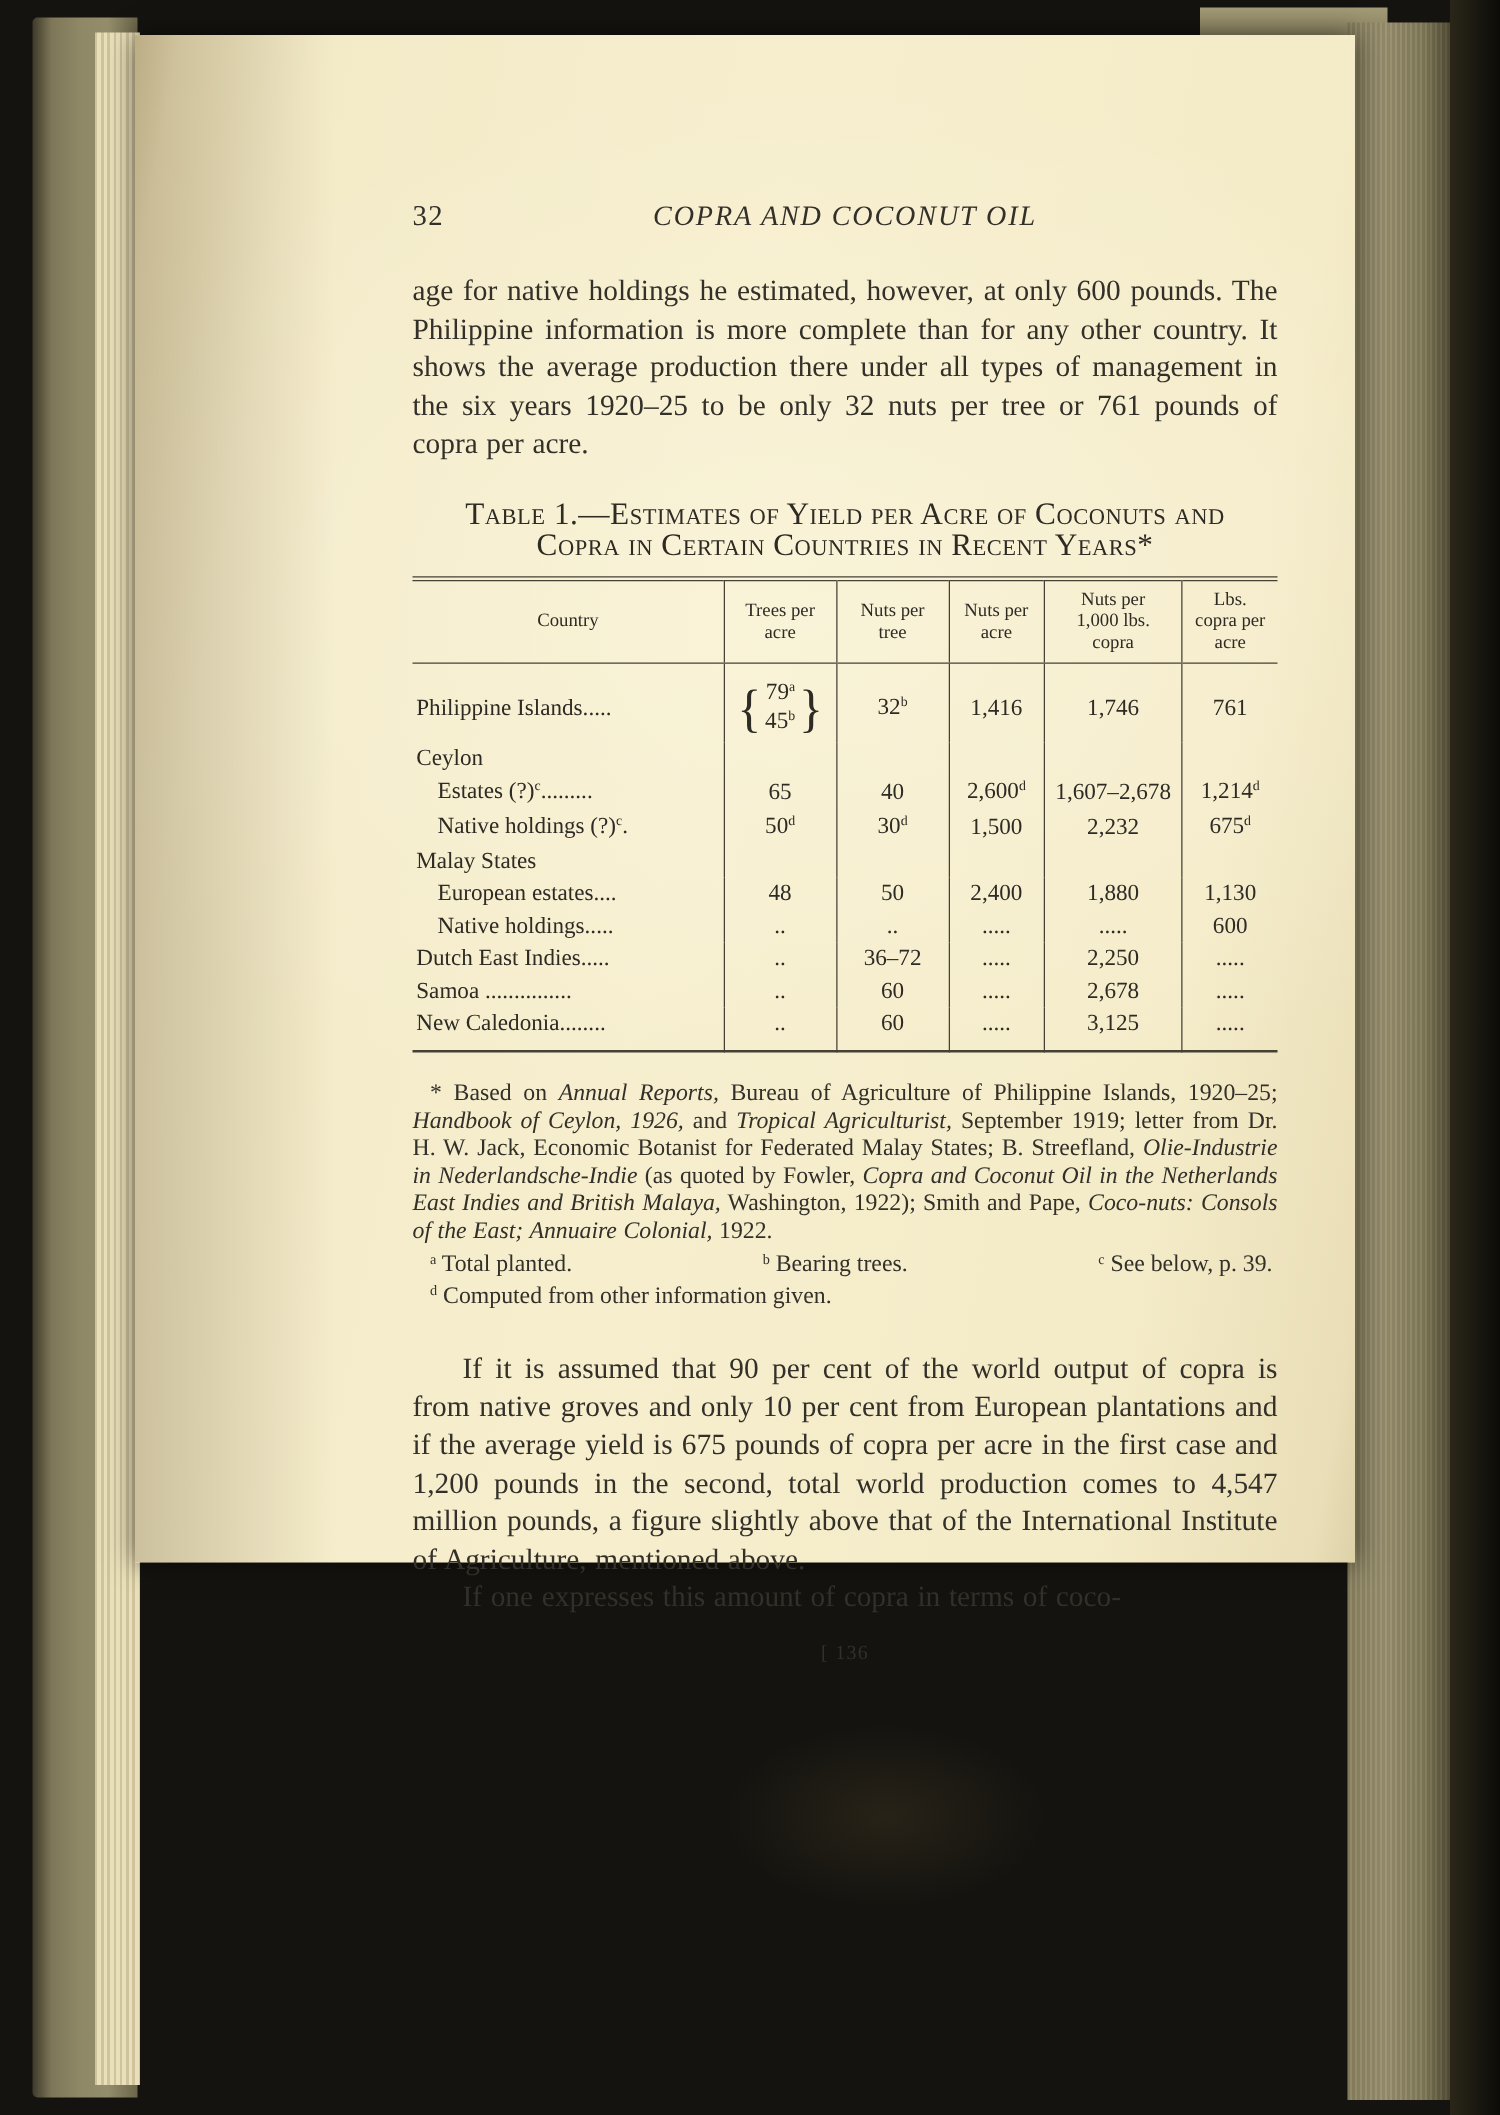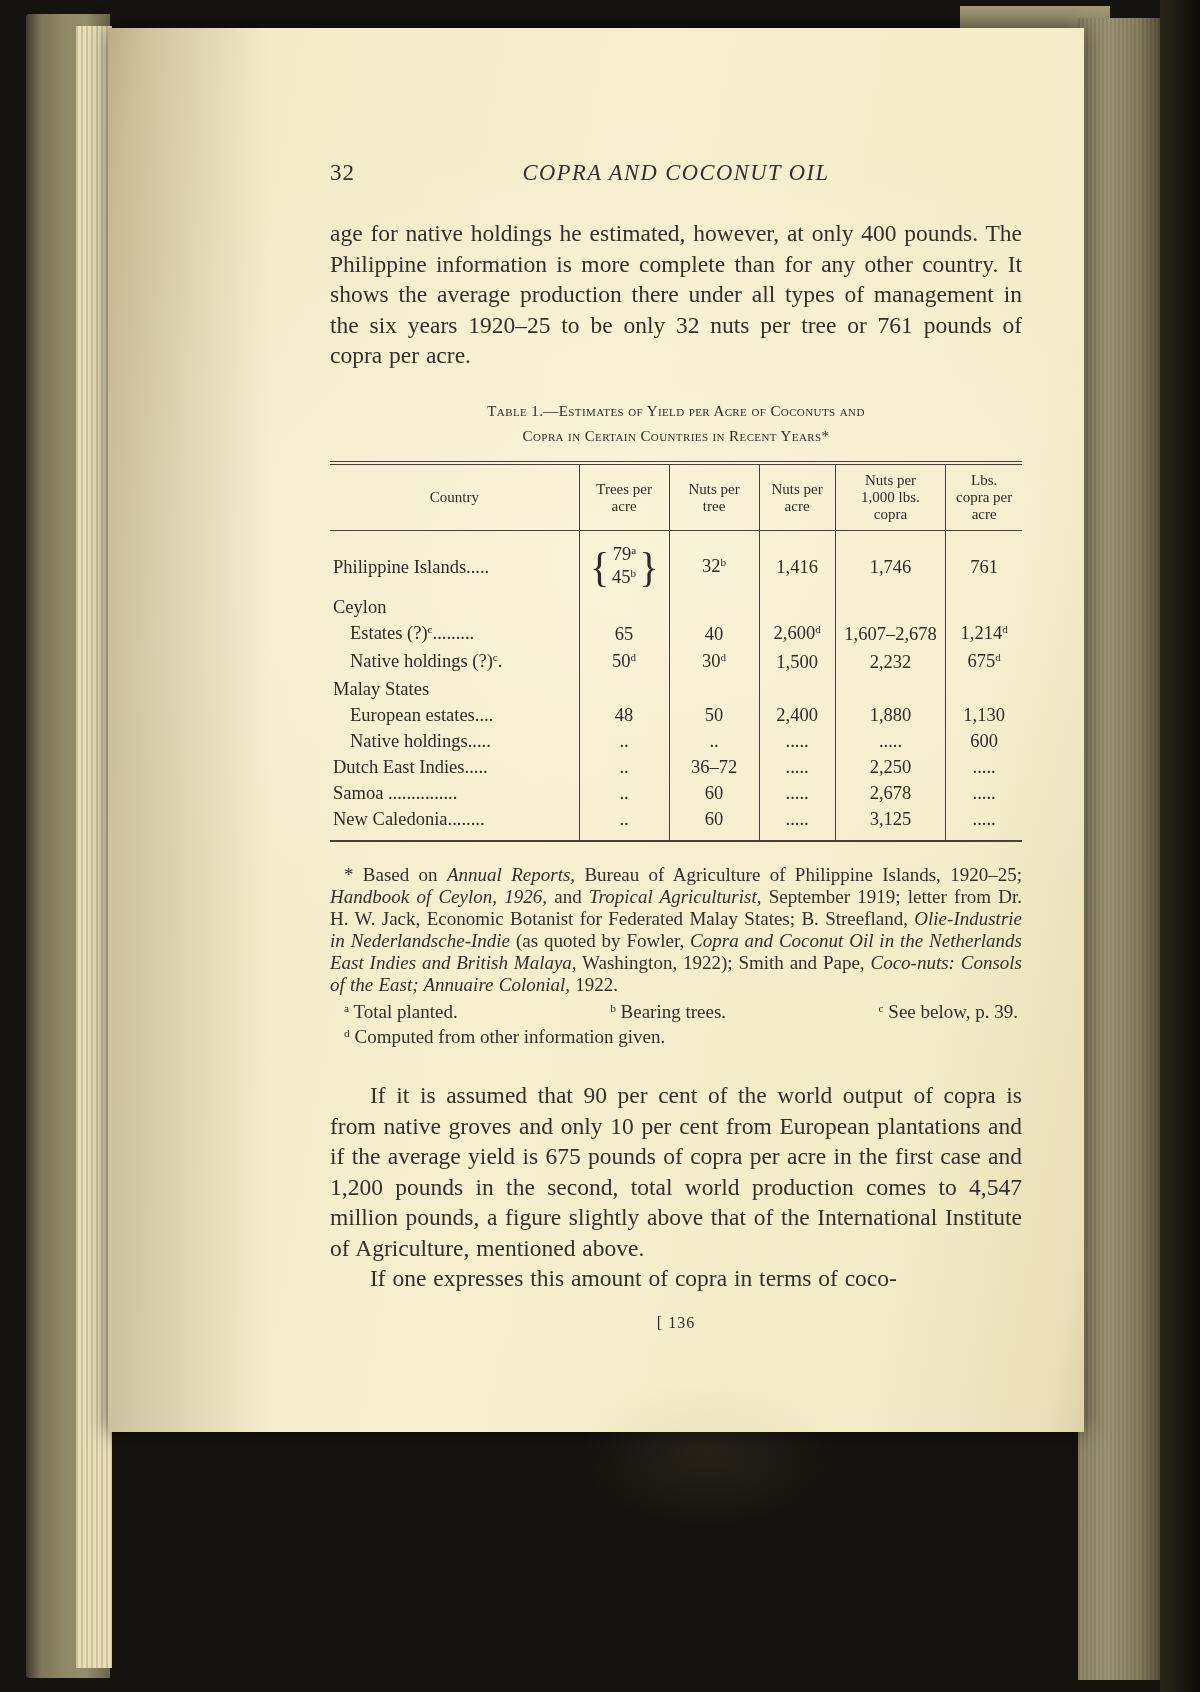--- a/index.html
+++ b/index.html
@@ -31,21 +31,21 @@
     background:
       repeating-linear-gradient(90deg, rgba(0,0,0,0.08) 0 2px, rgba(255,255,255,0.03) 2px 4px),
       linear-gradient(90deg, #8c8462, #9c9372 35%, #857d5c 70%, #4a452f 100%);
   }
   .right-void {
     position: absolute; left: 1160px; top: 0; width: 40px; height: 1692px;
     background: linear-gradient(90deg, #2a2719, #0c0b08);
   }
 
   .paper {
-    position: absolute; left: 108px; top: 28px; width: 976px; height: 1404px;
+    position: absolute; left: 108px; top: 28px; width: 976px; height: 1222px;
     background:
       radial-gradient(ellipse 900px 620px at 55% 38%, rgba(255,252,236,0.38), rgba(255,252,236,0) 72%),
       linear-gradient(100deg, #ddd0a6 0%, #ece1bb 3%, #f3eac8 12%, #f6eecd 45%, #f4ebc8 82%, #e9deb7 97%, #ddd1a8 100%);
     box-shadow: 0 0 20px rgba(0,0,0,0.55);
   }
   .gutter-shade {
     position: absolute; left: 0; top: 0; width: 160px; height: 100%;
     background: linear-gradient(90deg, rgba(92,72,34,0.26), rgba(92,72,34,0));
     pointer-events: none;
   }
@@ -69,21 +69,21 @@
   .body-par {
     font-size: 23.5px; line-height: 30.5px; text-align: justify;
     word-spacing: 1px;
   }
   .par-indent { text-indent: 40px; }
   .par-2 { margin-top: 30px; }
 
   .table-caption {
     margin-top: 28px; margin-bottom: 12px;
     text-align: center; font-variant: small-caps;
-    font-size: 15px; line-height: 25px; letter-spacing: 0.4px;
+    font-size: 25px; line-height: 25px; letter-spacing: 0.4px;
     color: #2e2b25;
   }
 
   .table-wrap { border-top: 1.5px solid #454135; padding-top: 2.5px; }
   table.yield {
     width: 100%; border-collapse: collapse; table-layout: fixed;
     border-top: 1px solid #454135; border-bottom: 2px solid #454135;
     color: #2e2b25;
   }
   table.yield th {
@@ -137,21 +137,21 @@
     <div class="gutter-shade"></div>
     <div class="stain"></div>
 
     <div class="content">
 
       <div class="page-head">
         <span class="page-num">32</span>
         <div class="running-title">COPRA AND COCONUT OIL</div>
       </div>
 
-      <p class="body-par">age for native holdings he estimated, however, at only 400 pounds.  The Philippine information is more complete than for any other country.  It shows the average production there under all types of management in the six years 1920–25 to be only 32 nuts per tree or 761 pounds of copra per acre.</p>
+      <p class="body-par">age for native holdings he estimated, however, at only 600 pounds.  The Philippine information is more complete than for any other country.  It shows the average production there under all types of management in the six years 1920–25 to be only 32 nuts per tree or 761 pounds of copra per acre.</p>
 
       <div class="table-caption">
         <div>Table 1.—Estimates of Yield per Acre of Coconuts and</div>
         <div>Copra in Certain Countries in Recent Years*</div>
       </div>
 
       <div class="table-wrap">
         <table class="yield">
           <thead>
             <tr id="table-head-row">

